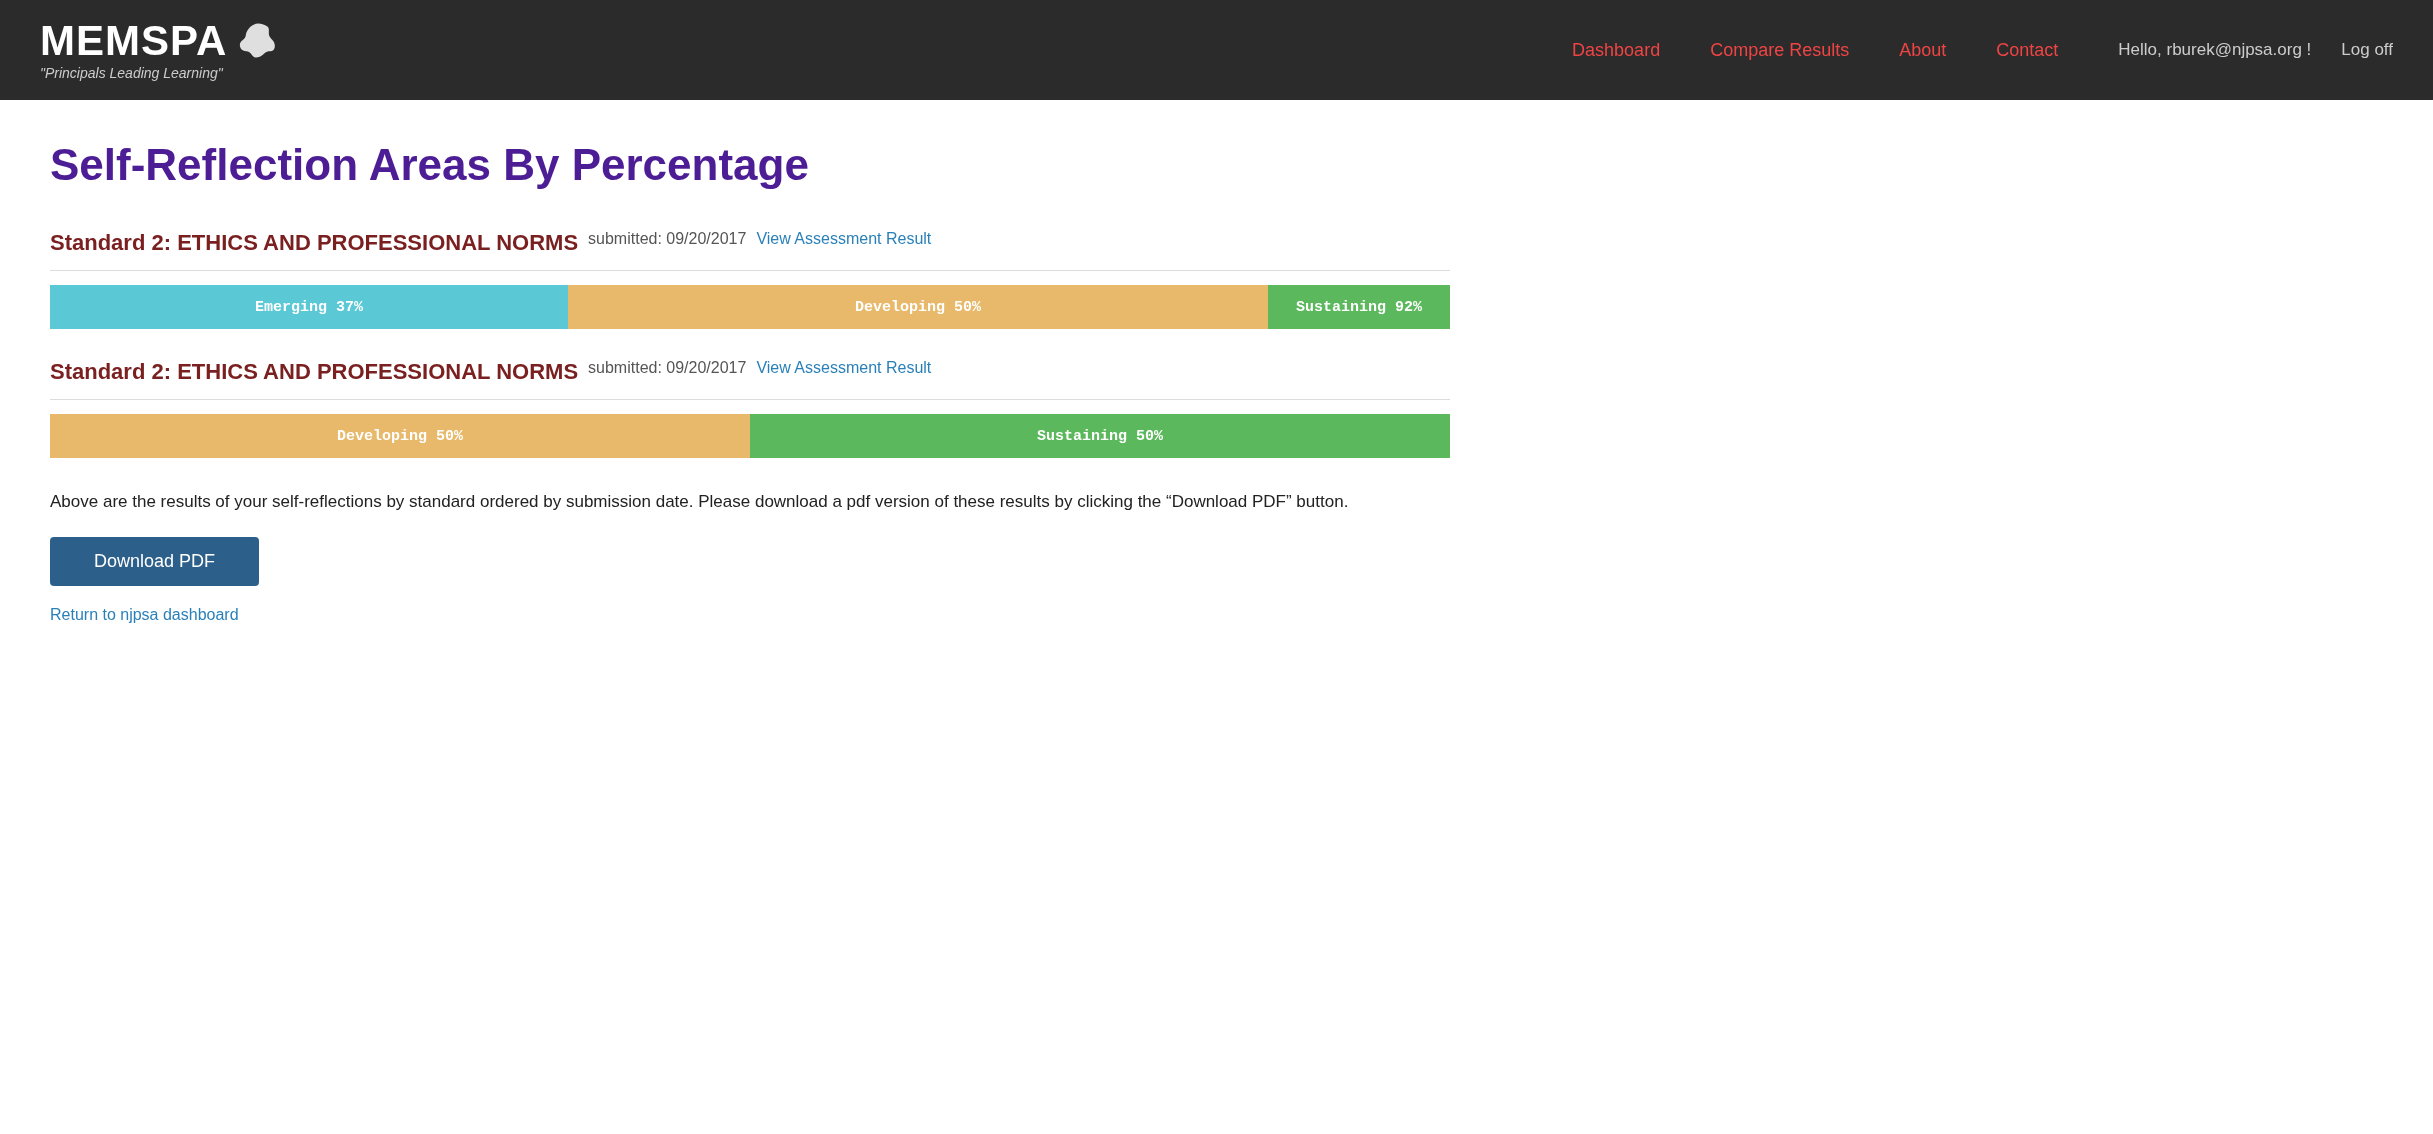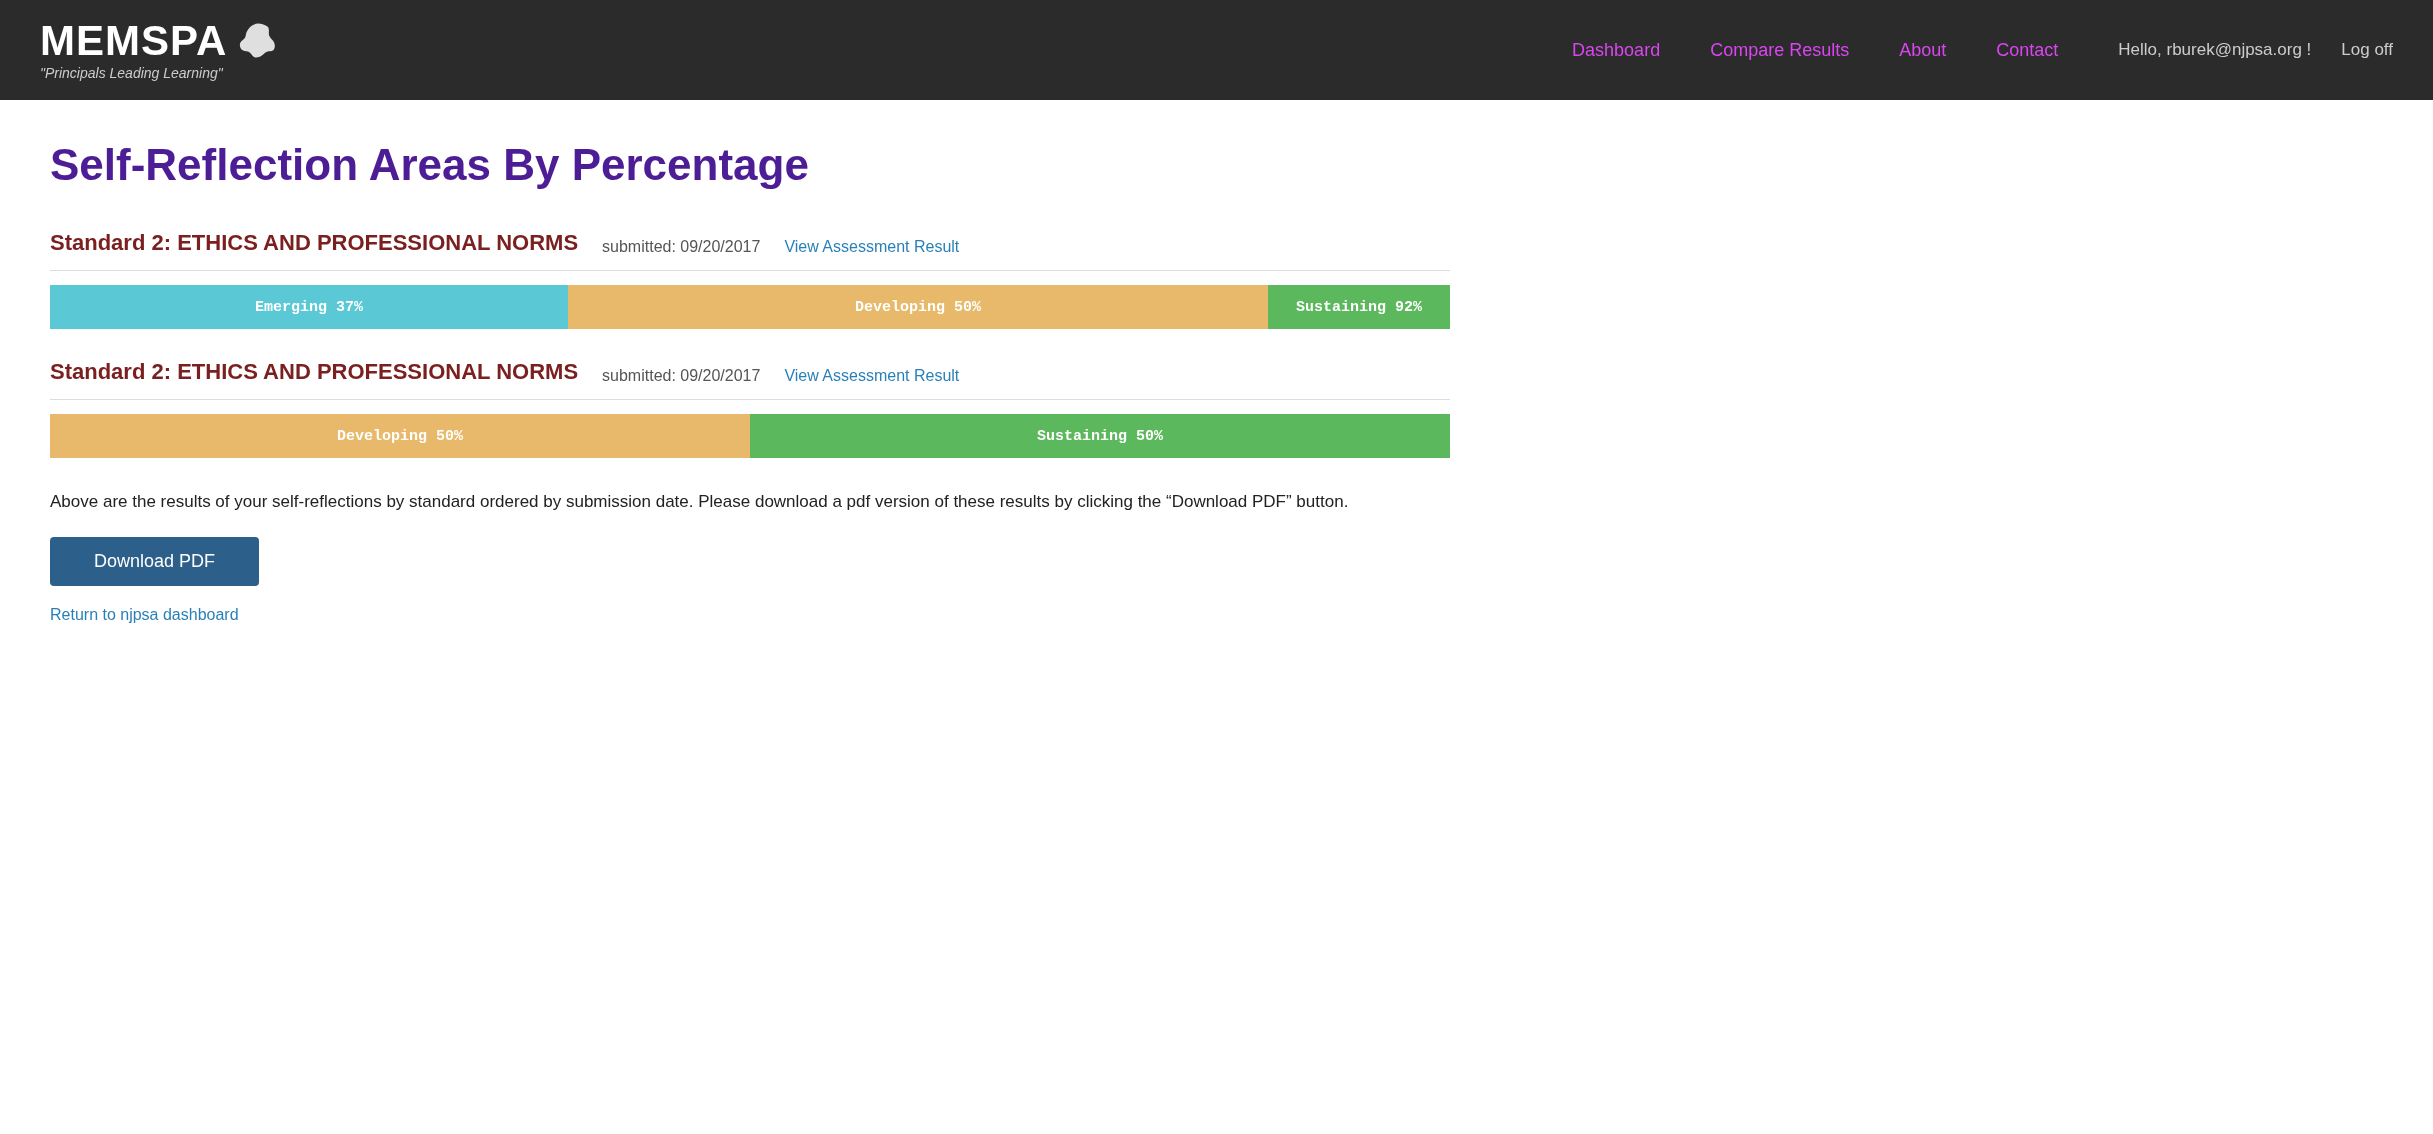--- a/index.html
+++ b/index.html
@@ -41,21 +41,21 @@
       fill: #fff;
       margin-left: 4px;
     }
     .nav-links {
       display: flex;
       align-items: center;
       gap: 50px;
       list-style: none;
     }
     .nav-links a {
-      color: #d946ef;
+      color: #ef4444;
       text-decoration: none;
       font-size: 18px;
     }
     .nav-user {
       margin-left: 60px;
       color: #ccc;
       font-size: 17px;
       display: flex;
       align-items: center;
       gap: 30px;
@@ -81,22 +81,22 @@
     
     .standard-section {
       margin-bottom: 30px;
     }
     .standard-title {
       font-size: 22px;
       font-weight: bold;
       color: #7b2020;
       margin-bottom: 6px;
       display: flex;
-      align-items: flex-end;
-      gap: 24px;
+      align-items: flex-start;
+      gap: 10px;
       flex-wrap: wrap;
     }
     .standard-title .submitted {
       font-size: 16px;
       font-weight: normal;
       color: #555;
     }
     .standard-title .view-link {
       font-size: 16px;
       font-weight: normal;

